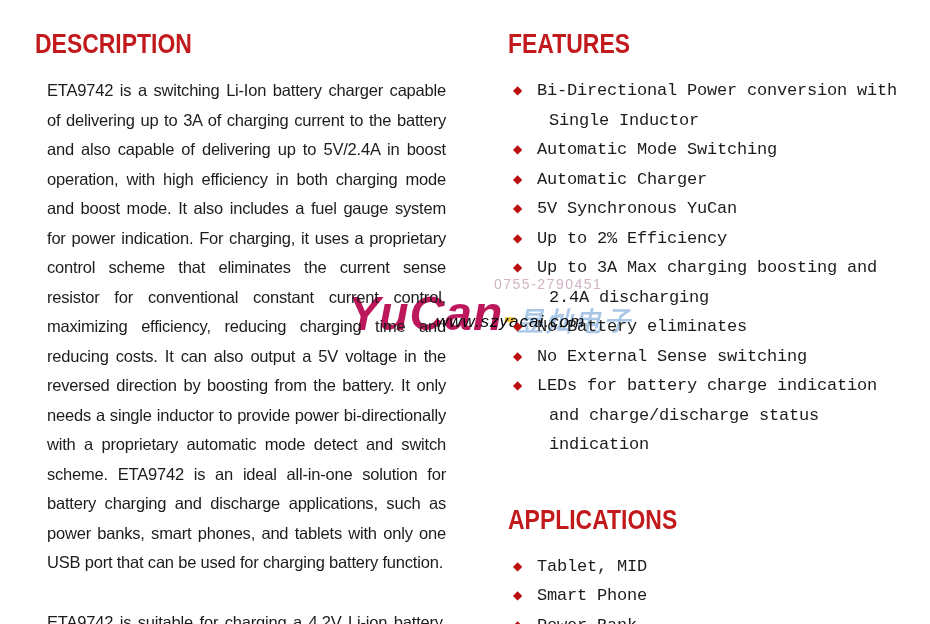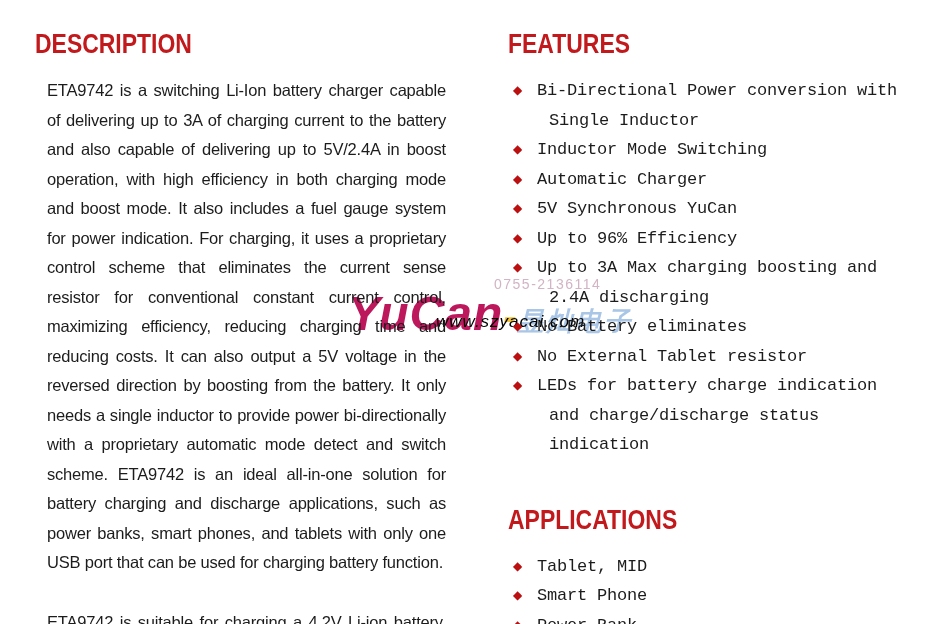--- a/index.html
+++ b/index.html
@@ -86,21 +86,21 @@
   }
   
   .li-text.wrap{ text-indent:-12px; padding-left:12px; }
   h1.sect.apps{ margin-top:44px; margin-bottom:16px; }
   .features-block h1.sect{margin-bottom:16px;}
 </style>
 </head>
 <body>
 
 <div class="watermark">
-  <span class="wm-phone">0755-2136114</span>
+  <span class="wm-phone">0755-2790451</span>
   <span class="wm-brand">
     <span class="wm-latin">YuCan</span><span class="wm-dash">-</span><span class="wm-cjk">昱灿电子</span>
   </span>
   <span class="wm-url">www.szyacai.com</span>
 </div>
 
 <div class="col col-left">
   <h1 class="sect">DESCRIPTION</h1>
   <p class="para">ETA9742 is a switching Li-Ion battery charger capable of delivering up to 3A of charging current to the battery and also capable of delivering up to 5V/2.4A in boost operation, with high efficiency in both charging mode and boost mode. It also includes a fuel gauge system for power indication. For charging, it uses a proprietary control scheme that eliminates the current sense resistor for conventional constant current control, maximizing efficiency, reducing charging time and reducing costs. It can also output a 5V voltage in the reversed direction by boosting from the battery. It only needs a single inductor to provide power bi-directionally with a proprietary automatic mode detect and switch scheme. ETA9742 is an ideal all-in-one solution for battery charging and discharge applications, such as power banks, smart phones, and tablets with only one USB port that can be used for charging battery function.</p>
   <p class="para">ETA9742 is suitable for charging a 4.2V Li-ion battery. And ETA9742 is in ESOP8 package.</p>
@@ -110,45 +110,45 @@
 
   <div class="features-block">
     <h1 class="sect">FEATURES</h1>
     <ul class="bullets">
       <li>
         <span class="bullet">◆</span>
         <span class="li-text wrap">Bi-Directional Power conversion with Single Inductor</span>
       </li>
       <li>
         <span class="bullet">◆</span>
-        <span class="li-text">Inductor Mode Switching</span>
+        <span class="li-text">Automatic Mode Switching</span>
       </li>
       <li>
         <span class="bullet">◆</span>
         <span class="li-text">Automatic Charger</span>
       </li>
       <li>
         <span class="bullet">◆</span>
         <span class="li-text">5V Synchronous YuCan</span>
       </li>
       <li>
         <span class="bullet">◆</span>
-        <span class="li-text">Up to 96% Efficiency</span>
+        <span class="li-text">Up to 2% Efficiency</span>
       </li>
       <li>
         <span class="bullet">◆</span>
         <span class="li-text wrap">Up to 3A Max charging boosting and 2.4A discharging</span>
       </li>
       <li>
         <span class="bullet">◆</span>
         <span class="li-text">No-Battery eliminates</span>
       </li>
       <li>
         <span class="bullet">◆</span>
-        <span class="li-text">No External Tablet resistor</span>
+        <span class="li-text">No External Sense switching</span>
       </li>
       <li>
         <span class="bullet">◆</span>
         <span class="li-text wrap">LEDs for battery charge indication and charge/discharge status indication</span>
       </li>
     </ul>
   </div>
 
   <div class="applications-block">
     <h1 class="sect apps">APPLICATIONS</h1>

